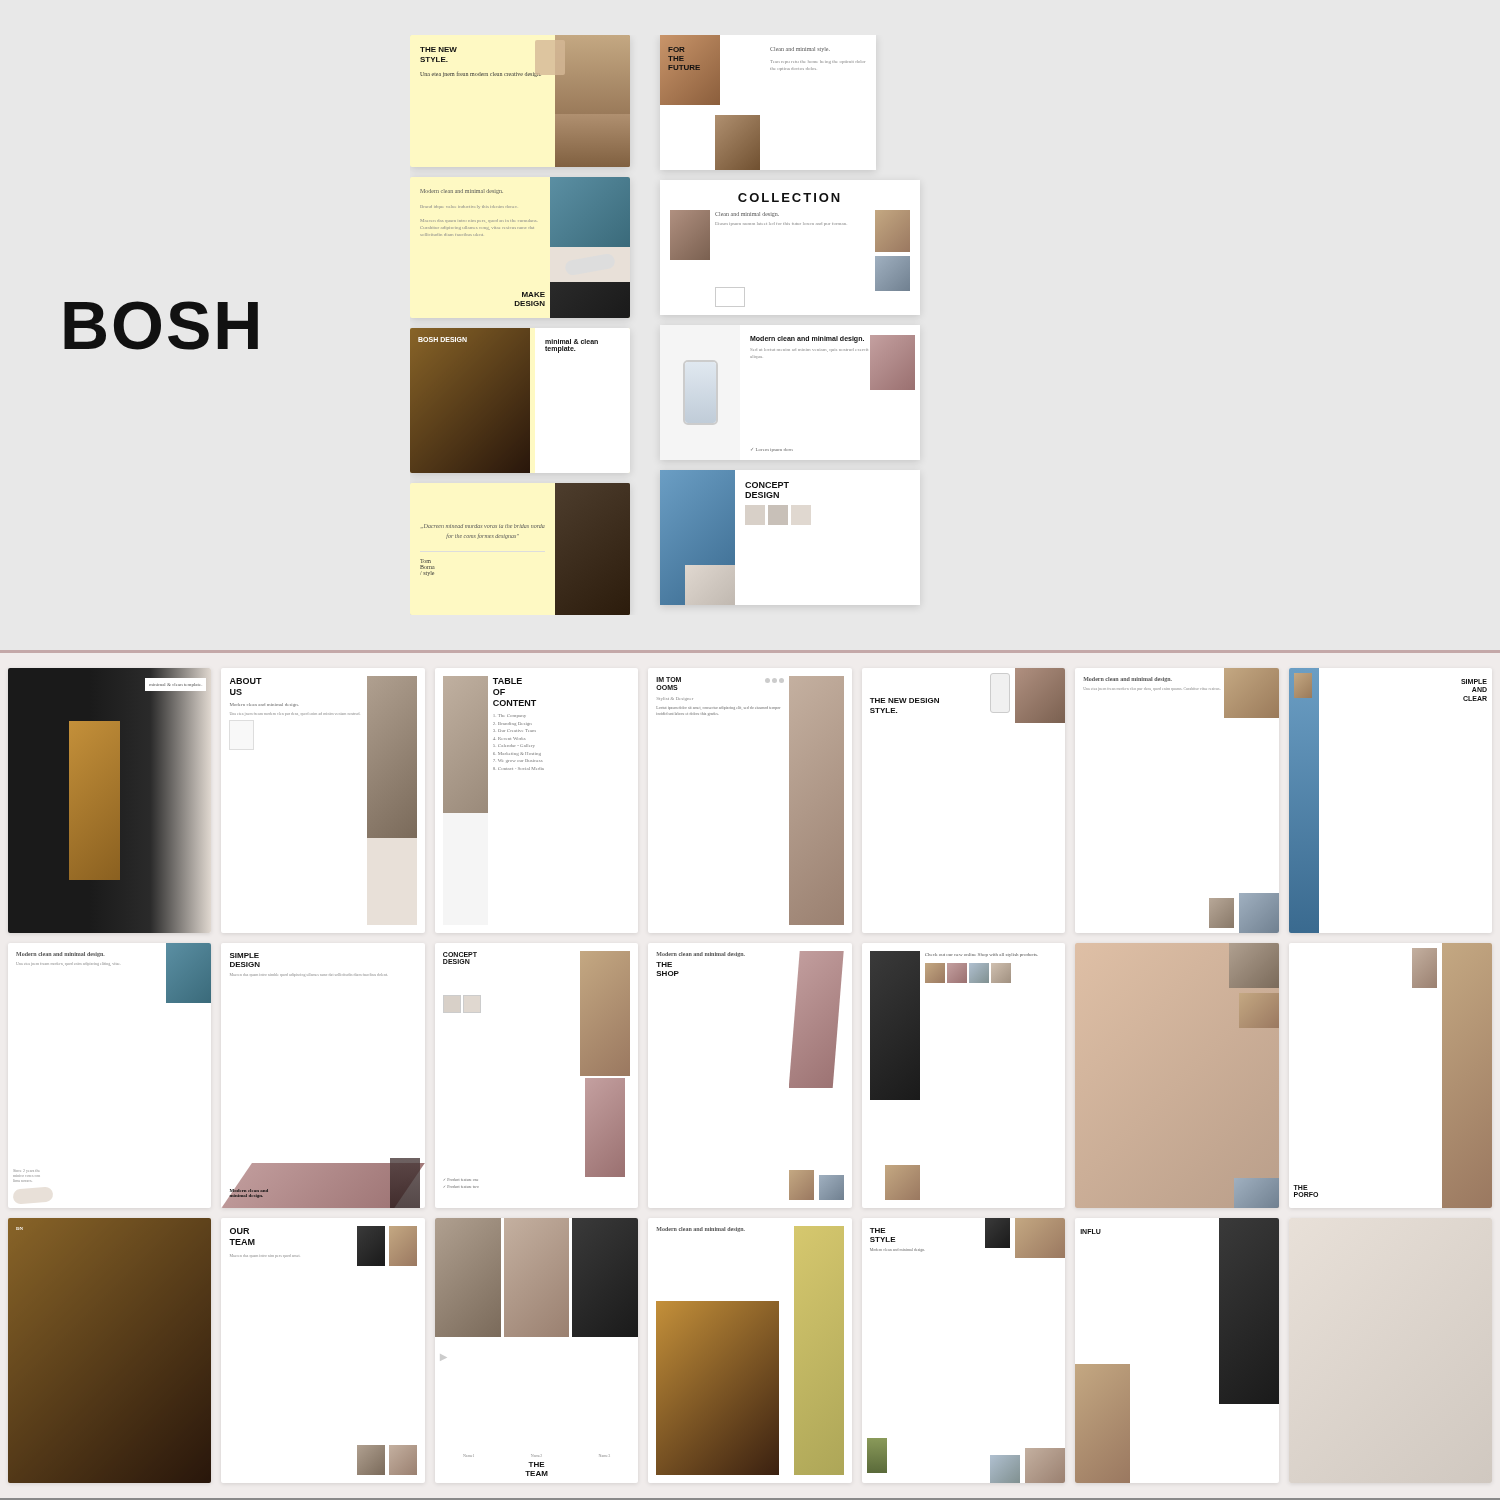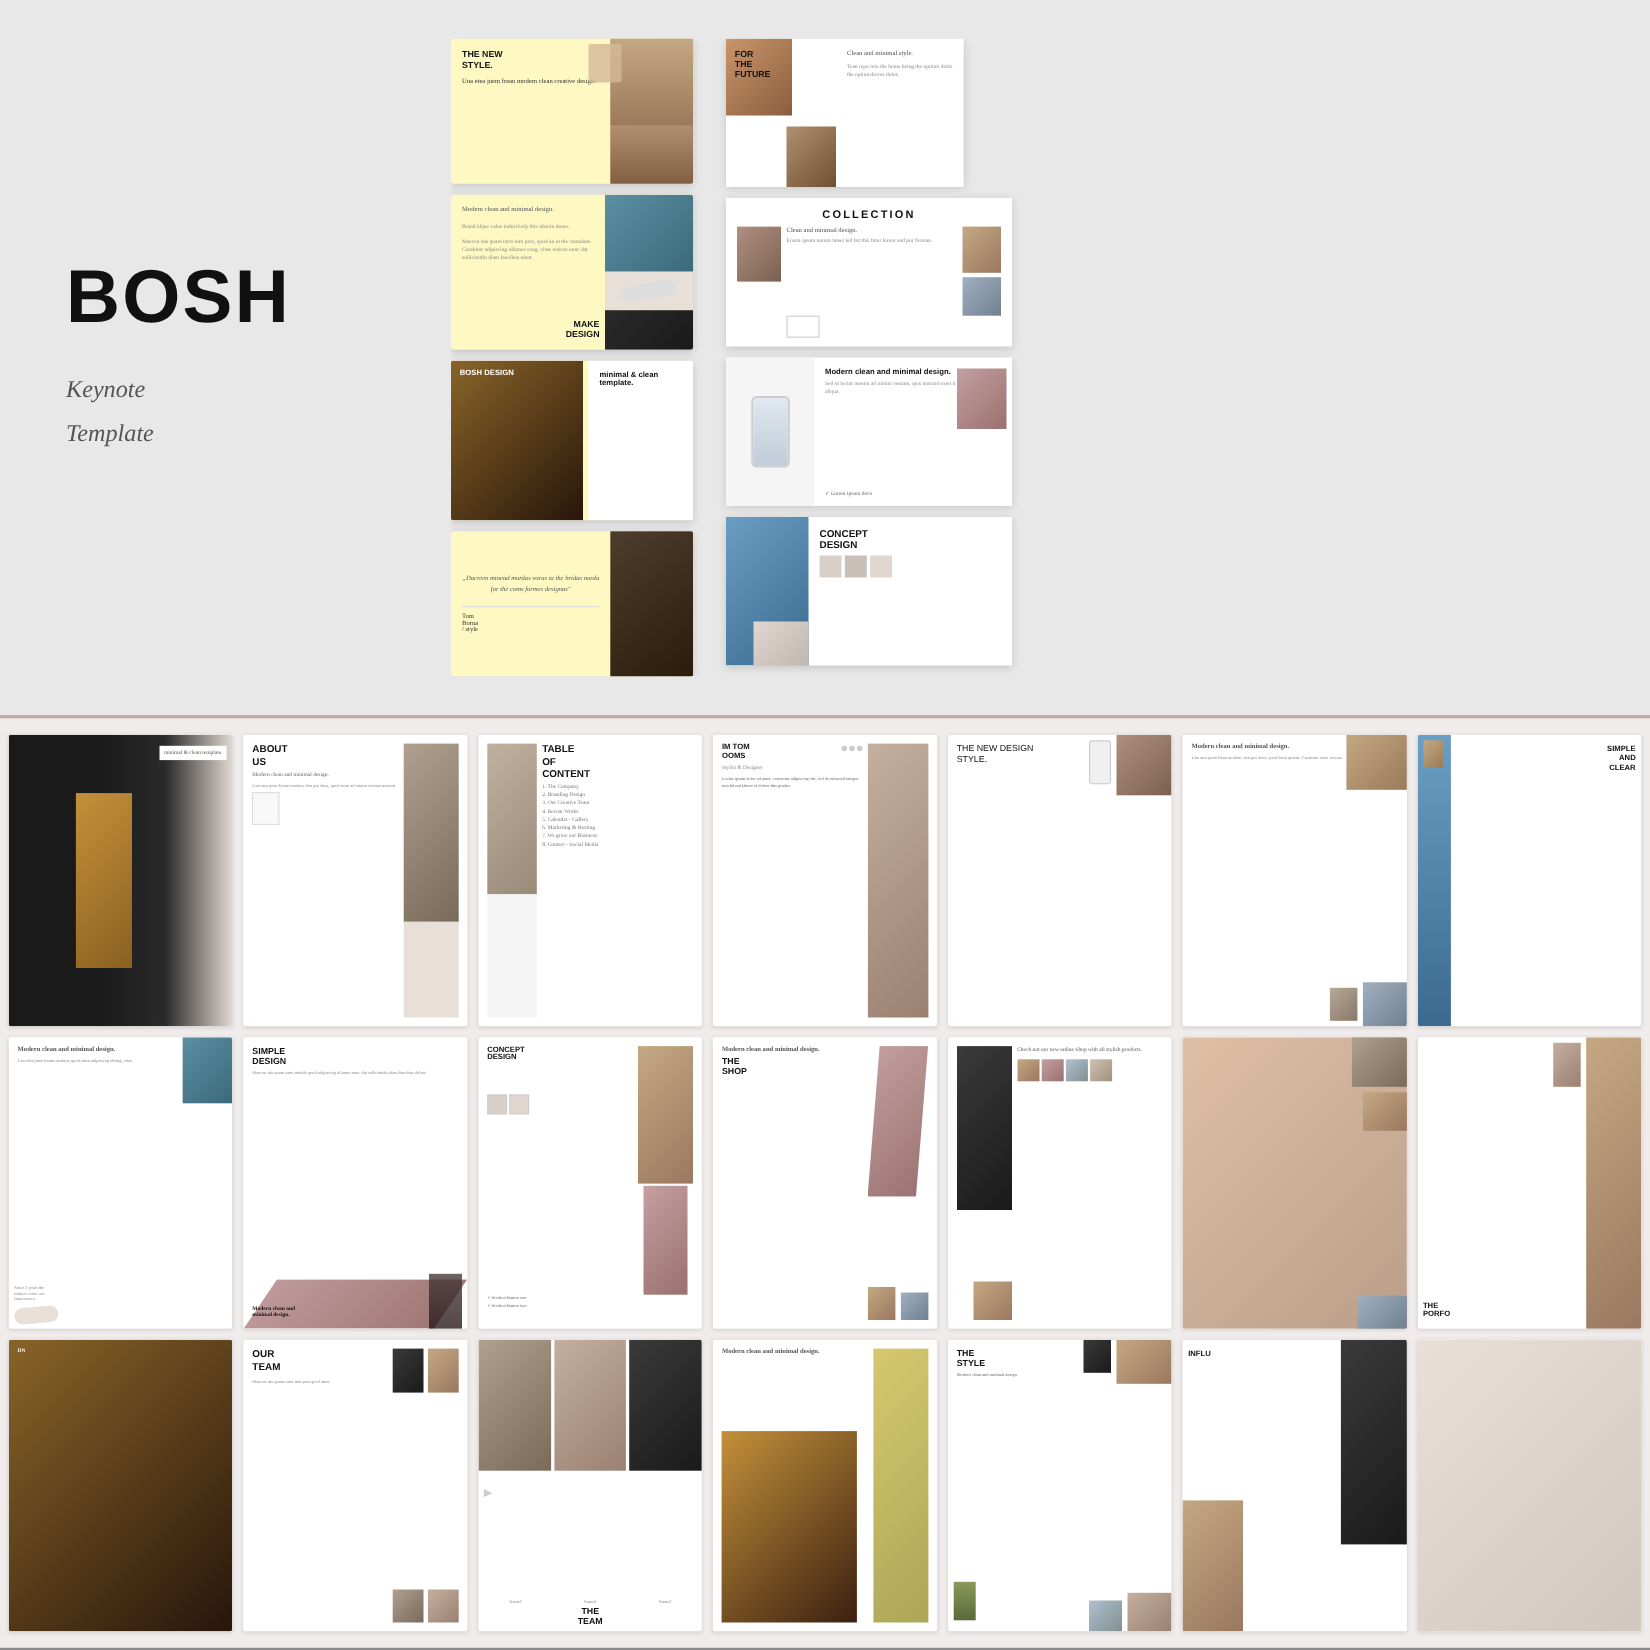--- a/index.html
+++ b/index.html
@@ -166,24 +166,20 @@
     .rs3 { width: 260px; height: 135px; }
     .rs4 { width: 260px; height: 135px; }
   </style>
 </head>
 <body>
 
 <div class="main-showcase">
 
   <div class="brand-section">
     <div class="brand-name">BOSH</div>
-    <div class="brand-subtitle">
-      <span>Keynote</span><br>
-      <span>Template</span>
-    </div>
   </div>
 
   <div class="main-slides-wrapper">
 
     <div class="slides-col">
 
       <div class="slide-preview col1-slide1">
         <div style="display:flex; height:100%;">
           <div style="flex:1; padding:10px;">
             <div class="slide-title-sm">THE NEW<br>STYLE.</div>
@@ -263,21 +259,21 @@
           </div>
           <div style="flex:1; padding:10px;">
             <div style="font-size:6px; color:#555; line-height:1.4;">Clean and minimal style.</div>
             <div style="margin-top:5px; font-size:5px; color:#888; line-height:1.4;">Tean repu retu the home being the optimit dolor the optina doctos dolos.</div>
           </div>
         </div>
       </div>
 
       <div class="right-slide rs2">
         <div style="height:100%; padding:10px; position:relative;">
-          <div style="text-align:center; font-size:10px; font-weight:900; color:#111; font-family:Arial; letter-spacing:2px; margin-bottom:5px;">COLLECTION</div>
+          <div style="text-align:center; font-size:13px; font-weight:900; color:#111; font-family:Arial; letter-spacing:2px; margin-bottom:5px;">COLLECTION</div>
           <div style="display:flex; gap:5px; align-items:flex-start;">
             <div style="width:40px; height:50px; background:linear-gradient(135deg,#b09080,#7a6050); flex-shrink:0;"></div>
             <div style="flex:1;">
               <div style="font-size:6px; color:#555; line-height:1.4;">Clean and minimal design.</div>
               <div style="margin-top:3px; font-size:5px; color:#888; line-height:1.3;">Eiusm ipsum numm lateet led for this futur lorem and pur forman.</div>
             </div>
             <div style="display:flex; flex-direction:column; gap:4px;">
               <div style="width:35px; height:42px; background:linear-gradient(135deg,#c4a882,#9a7860);"></div>
               <div style="width:35px; height:35px; background:linear-gradient(135deg,#a0b0c0,#708090);"></div>
             </div>
@@ -380,21 +376,21 @@
             <div style="width:5px; height:5px; background:#ccc; border-radius:50%;"></div>
             <div style="width:5px; height:5px; background:#ccc; border-radius:50%;"></div>
           </div>
         </div>
         <div style="width:55px; height:100%; background:linear-gradient(135deg,#c4b0a0,#9a8070);"></div>
       </div>
     </div>
 
     <div class="thumb">
       <div class="thumb-content" style="position:relative;">
-        <div style="font-size:8px; font-weight:400; color:#111; font-family:Arial; line-height:1.2; ">THE NEW DESIGN<br>STYLE.</div>
+        <div style="font-size:8px; font-weight:700; color:#111; font-family:Arial; line-height:1.2; margin-top:20px;">THE NEW DESIGN<br>STYLE.</div>
 
         <div style="position:absolute; top:0; right:0; width:50px; height:55px; background:linear-gradient(135deg,#b09080,#7a6050);"></div>
 
         <div style="position:absolute; top:5px; right:55px; width:20px; height:40px; border:1.5px solid #ccc; border-radius:3px; background:#f0f0f0;"></div>
       </div>
     </div>
 
     <div class="thumb">
       <div class="thumb-content">
         <div style="font-size:6px; color:#555; font-weight:bold; margin-bottom:4px;">Modern clean and minimal design.</div>

